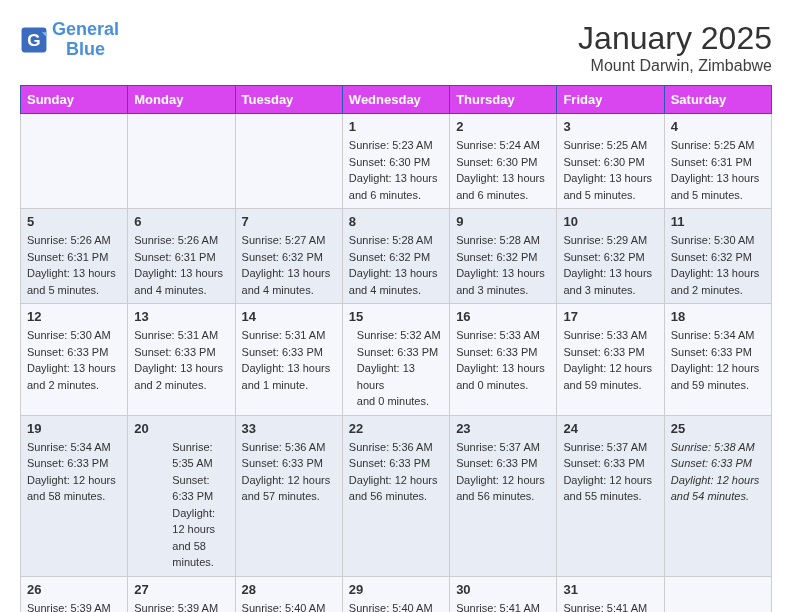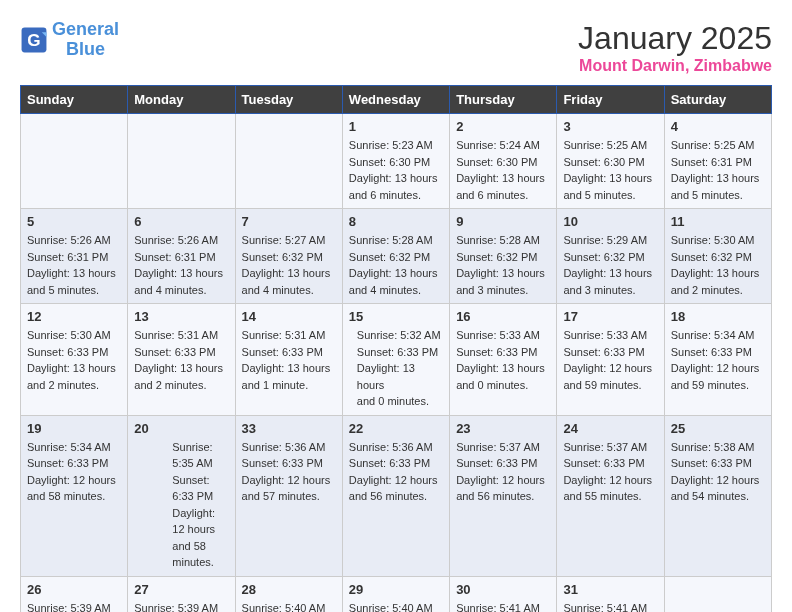--- a/index.html
+++ b/index.html
@@ -38,30 +38,30 @@
     .title-block {
       text-align: right;
     }
     .title-block h1 {
       font-size: 32px;
       font-weight: normal;
       color: #333;
     }
     .title-block h2 {
       font-size: 16px;
-      font-weight: bold;
-      color: #ec4899;
+      font-weight: normal;
+      color: #404040;
     }
     table {
       width: 100%;
       border-collapse: collapse;
       table-layout: fixed;
     }
     thead tr th {
-      background-color: #404040;
+      background-color: #d946ef;
       color: #fff;
       text-align: left;
       padding: 6px 6px;
       font-size: 13px;
       border: 1px solid #2a5aaf;
     }
     tbody tr td {
       vertical-align: top;
       padding: 5px 6px;
       font-size: 11px;
@@ -294,21 +294,21 @@
         </td>
         <td>
           <span class="day-number">24</span>
           <div class="day-info" style="white-space: pre-line;">Sunrise: 5:37 AM
 Sunset: 6:33 PM
 Daylight: 12 hours
 and 55 minutes.</div>
         </td>
         <td>
           <span class="day-number">25</span>
-          <div class="day-info" style="white-space: pre-line;">Sunrise: 5:38 AM
+          <div class="day-info" style="white-space: pre-line; font-style: italic;">Sunrise: 5:38 AM
 Sunset: 6:33 PM
 Daylight: 12 hours
 and 54 minutes.</div>
         </td>
       </tr>
       <tr>
         <td>
           <span class="day-number">26</span>
           <div class="day-info" style="white-space: pre-line;">Sunrise: 5:39 AM
 Sunset: 6:33 PM

